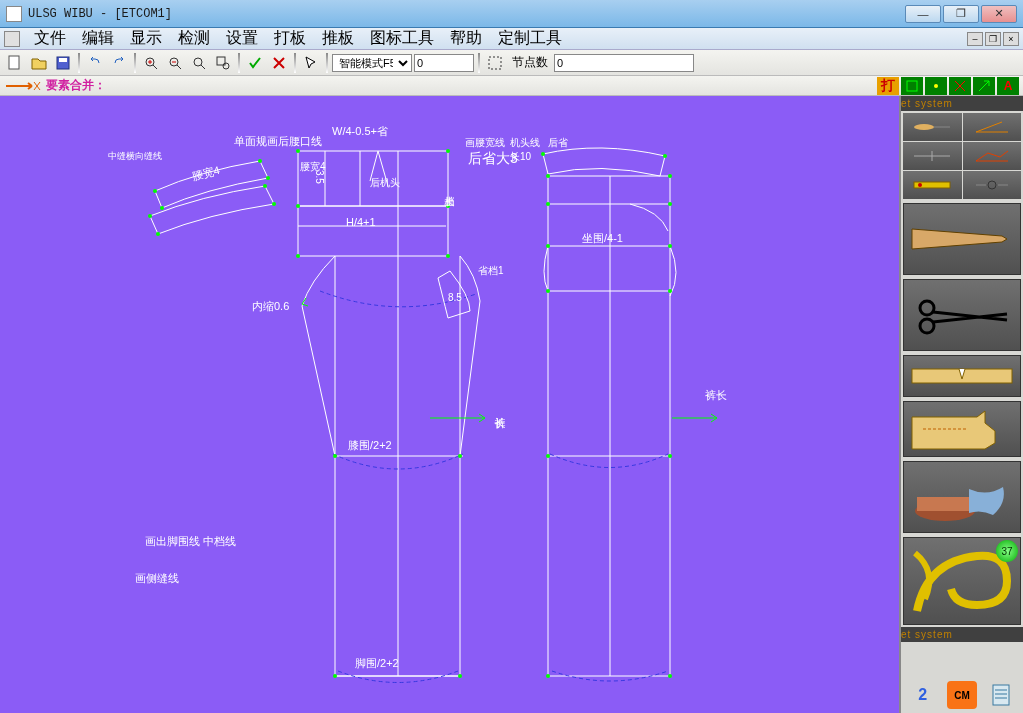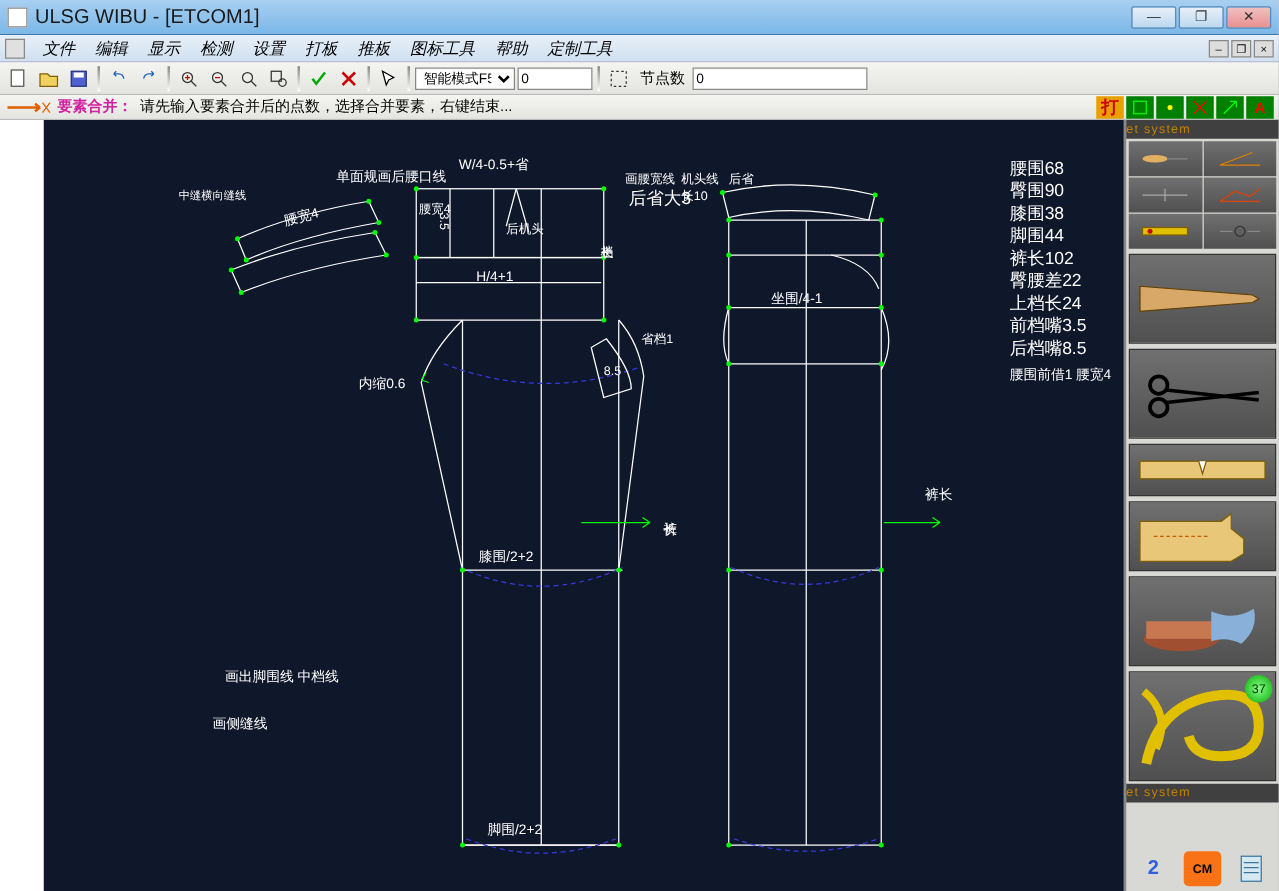--- a/index.html
+++ b/index.html
@@ -4,36 +4,36 @@
 <style>
 * { margin: 0; padding: 0; box-sizing: border-box; font-family: "Microsoft YaHei", SimSun, sans-serif; }
 html, body { width: 1023px; height: 713px; overflow: hidden; }
 .titlebar {
   height: 28px;
   background: linear-gradient(to bottom, #a8cff0, #7bb8e8);
   display: flex; align-items: center; padding: 0 6px;
   border-bottom: 1px solid #3a7ab0;
 }
 .titlebar .appicon { width: 16px; height: 16px; background: #fff; border: 1px solid #888; margin-right: 6px; }
-.titlebar .title { font-size: 16px; color: #1a1a1a; flex: 1; }
+.titlebar .title { font-size: 12px; color: #1a1a1a; flex: 1; font-family: Liberation Mono, monospace; }
 .titlebar .winbtns { display: flex; gap: 2px; }
 .titlebar .winbtn {
   width: 36px; height: 18px; background: linear-gradient(#e8f0f8,#bcd8f0);
   border: 1px solid #5a8ab8; border-radius: 2px;
   display: flex; align-items: center; justify-content: center;
   font-size: 11px; color: #333; cursor: pointer;
 }
 .titlebar .winbtn.close { background: linear-gradient(#f0c0c0,#e89090); }
 .menubar {
   height: 22px; background: linear-gradient(#e8f0f8,#d0e0f0);
   display: flex; align-items: center; padding: 0 4px;
   border-bottom: 1px solid #aac;
 }
 .menubar .micon { width: 16px; height: 16px; margin-right: 6px; display:inline-block; background:#e0e0e0; border:1px solid #888; }
-.menubar .mitem { font-size: 13px; padding: 0 8px; cursor: pointer; font-style: italic; }
+.menubar .mitem { font-size: 16px; padding: 0 8px; cursor: pointer; }
 .menubar .mdiright { margin-left: auto; display:flex; gap:2px; }
 .menubar .mdiright span { width:16px; height:14px; border:1px solid #888; background:#ddd; display:flex; align-items:center; justify-content:center; font-size:9px; cursor:pointer;}
 .toolbar {
   height: 26px; background: linear-gradient(#f4f4f0,#e4e4e0);
   display: flex; align-items: center; padding: 0 4px;
   border-bottom: 1px solid #bbb; gap: 2px;
 }
 .toolbar .tbtn {
   width: 22px; height: 22px;
   display: flex; align-items: center; justify-content: center;
@@ -43,30 +43,30 @@
 .toolbar .tinput { height: 18px; font-size: 11px; border: 1px solid #888; padding: 0 2px; background:#fff; }
 .toolbar .tlabel { font-size: 12px; margin: 0 4px; }
 .toolbar .num { width: 60px; }
 .toolbar .sel { width: 80px; }
 .hintbar {
   height: 20px; background: linear-gradient(#f4f4f0,#e4e4e0);
   display: flex; align-items: center; padding: 0 4px;
   border-bottom: 1px solid #bbb; font-size: 12px;
 }
 .hintbar .hicon { width: 38px; height: 14px; margin-right: 4px; }
-.hintbar .hname { color: #d020a0; font-weight: bold; margin-right: 6px; text-align: right; }
+.hintbar .hname { color: #d020a0; font-weight: bold; margin-right: 16px; text-align: right; }
 .hintbar .right-tools { margin-left: auto; display:flex; gap:2px; }
 .hintbar .rtool { width: 22px; height: 18px; display:flex; align-items:center; justify-content:center; cursor:pointer; }
 .main {
   position: relative;
   display: flex;
   height: calc(713px - 28px - 22px - 26px - 20px);
 }
 .canvas {
-  flex: 1; background: #0f172a; position: relative; overflow: hidden; margin-left: 35px;
+  flex: 1; background: #8b5cf6; position: relative; overflow: hidden;
 }
 .canvas .dlabel { position: absolute; color: #fff; font-size: 11px; white-space: nowrap; }
 .canvas .meas { position: absolute; right: 10px; color:#fff; font-size: 14px; text-align:left; }
 .sidepanel {
   width: 124px; background: #d8d8d4;
   border-left: 2px solid #888;
   display: flex; flex-direction: column;
 }
 .sidepanel .system-lbl { font-size: 10px; color:#c08000; text-align:left; padding:2px 0; background:#404040; letter-spacing:1px;}
 .sidepanel .toolgrid {
@@ -209,21 +209,20 @@
   <span class="tlabel">节点数</span>
   <input class="tinput" style="width: 140px;" value="0">
 </div>
 
 <div class="hintbar">
   <svg class="hicon" width="38" height="14">
       <path d="M2 7h26M28 7l-4-3M28 7l-4 3" stroke="#e06000" stroke-width="2"></path>
       <path d="M30 3l6 8M36 3l-6 8" stroke="#e06000"></path>
     </svg>
   <span class="hname">要素合并：</span>
-  <span>请先输入要素合并后的点数，选择合并要素，右键结束...</span>
   <div class="right-tools">
     <div class="rtool" style="background:#e8a000;">
         <span style="color:#c00;font-weight:bold;font-size:14px">打</span>
       </div>
     <div class="rtool" style="background:#008000;">
         <svg width="14" height="14">
           <rect x="2" y="2" width="10" height="10" stroke="#0f0" fill="none"></rect>
         </svg>
       </div>
     <div class="rtool" style="background:#008000;">
@@ -342,32 +341,20 @@
     <span class="dlabel" style="left:252px; top:203px">内缩0.6</span>
     <span class="dlabel" style="left:448px; top:196px; font-size:10px">8.5</span>
     <span class="dlabel" style="left:348px; top:342px">膝围/2+2</span>
     <span class="dlabel" style="left:355px; top:560px">脚围/2+2</span>
     <span class="dlabel" style="left:492px; top:312px; writing-mode:vertical-rl">裤长</span>
     <span class="dlabel" style="left:582px; top:135px">坐围/4-1</span>
     <span class="dlabel" style="left:705px; top:292px">裤长</span>
     <span class="dlabel" style="left:145px; top:438px">画出脚围线  中档线</span>
     <span class="dlabel" style="left:135px; top:475px">画侧缝线</span>
 
-    <div class="meas" style="top:30px">
-      <div>腰围68</div>
-      <div>臀围90</div>
-      <div>膝围38</div>
-      <div>脚围44</div>
-      <div>裤长102</div>
-      <div>臀腰差22</div>
-      <div>上档长24</div>
-      <div>前档嘴3.5</div>
-      <div>后档嘴8.5</div>
-      <div style="font-size:11px; margin-top:4px">腰围前借1 腰宽4</div>
-    </div>
   </div>
 
   <div class="sidepanel">
     <div class="system-lbl">et system</div>
     <div class="toolgrid">
       <div class="toolcell">
           <svg width="40" height="14">
             <ellipse cx="12" cy="7" rx="10" ry="3" fill="#e0b060"></ellipse>
             <path d="M22 7h16" stroke="#888"></path>
           </svg>

